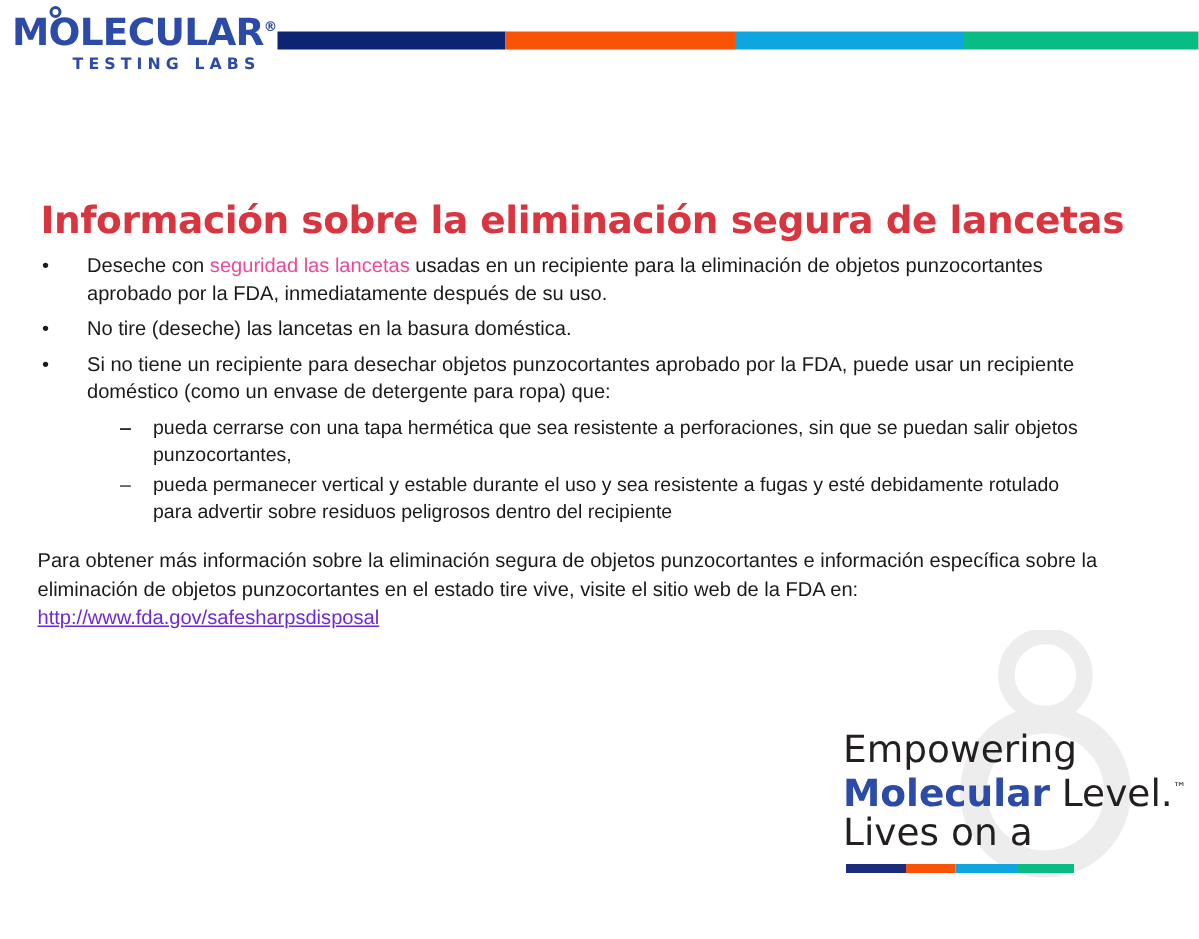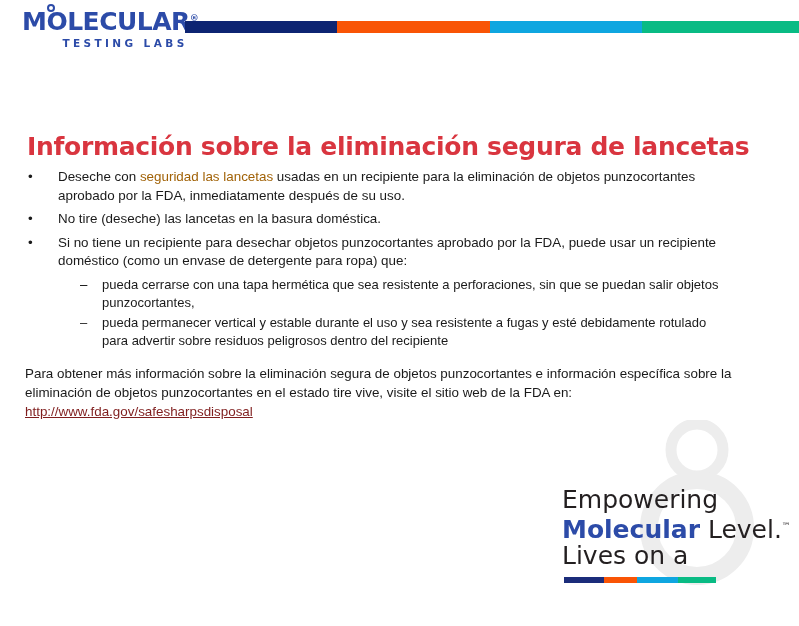--- a/index.html
+++ b/index.html
@@ -18,21 +18,21 @@
 
   
   #header {
     position: absolute;
     left: 0; top: 0;
     width: 799px; height: 58px;
   }
 
   #logo-block {
     position: absolute;
-    left: 22px; top: 9px;
+    left: 8px; top: 9px;
     width: 172px;
   }
   #logo-wordmark {
     font-family: "DejaVu Sans", sans-serif;
     font-weight: bold;
     font-size: 25px;
     letter-spacing: -0.5px;
     color: #2c4ba8;
     line-height: 1;
     white-space: nowrap;
@@ -116,31 +116,31 @@
     font-size: 13px;
     line-height: 18.5px;
   }
   .sub-row .marker {
     position: absolute;
     left: 80px;
     top: 0px;
     font-size: 13px;
     line-height: 18.5px;
   }
-  .hl-red { color: #a16207; }
+  .hl-red { color: #ec4899; }
 
   #closing-para {
     margin-top: 13px;
     padding-left: 25px;
     padding-right: 52px;
     font-size: 13.4px;
     line-height: 19px;
   }
   #fda-link {
-    color: #7f1d1d;
+    color: #6d28d9;
     text-decoration: underline;
   }
 
   
   #watermark {
     position: absolute;
     left: 632px; top: 420px;
     width: 130px; height: 168px;
     opacity: 1;
     pointer-events: none;

